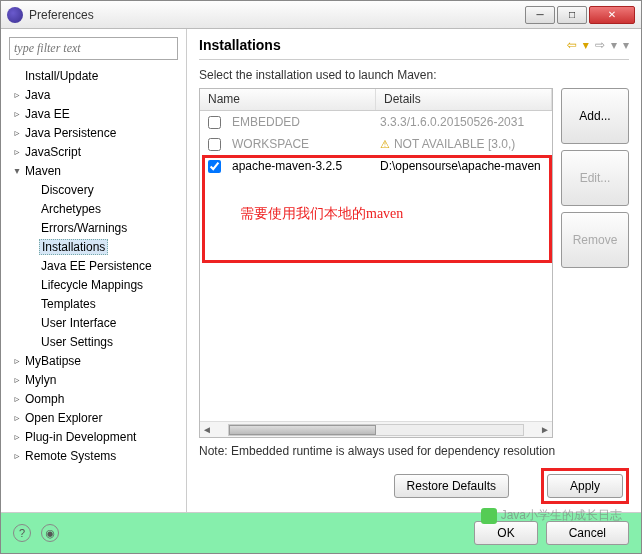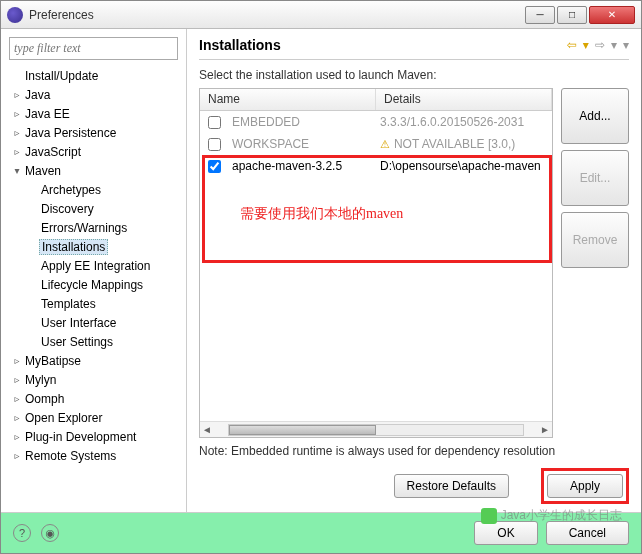--- a/index.html
+++ b/index.html
@@ -116,33 +116,33 @@
           </div>
           <div class="node">
             <span class="tw">▹</span>
             <span class="label">JavaScript</span>
           </div>
           <div class="node">
             <span class="tw">▾</span>
             <span class="label">Maven</span>
           </div>
           <div class="node child">
+            <span class="label">Discovery</span>
+          </div>
+          <div class="node child">
             <span class="label">Archetypes</span>
-          </div>
-          <div class="node child">
-            <span class="label">Discovery</span>
           </div>
           <div class="node child">
             <span class="label">Errors/Warnings</span>
           </div>
           <div class="node child selected">
             <span class="label">Installations</span>
           </div>
           <div class="node child">
-            <span class="label">Apply EE Integration</span>
+            <span class="label">Java EE Persistence</span>
           </div>
           <div class="node child">
             <span class="label">Lifecycle Mappings</span>
           </div>
           <div class="node child">
             <span class="label">Templates</span>
           </div>
           <div class="node child">
             <span class="label">User Interface</span>
           </div>

